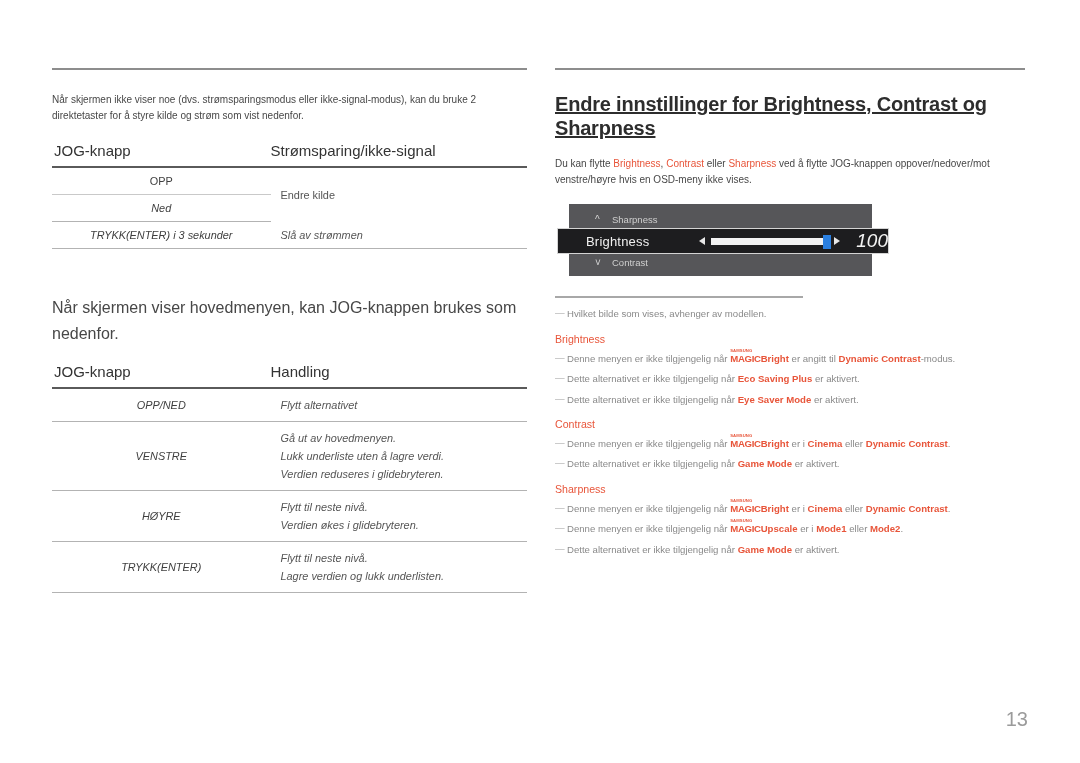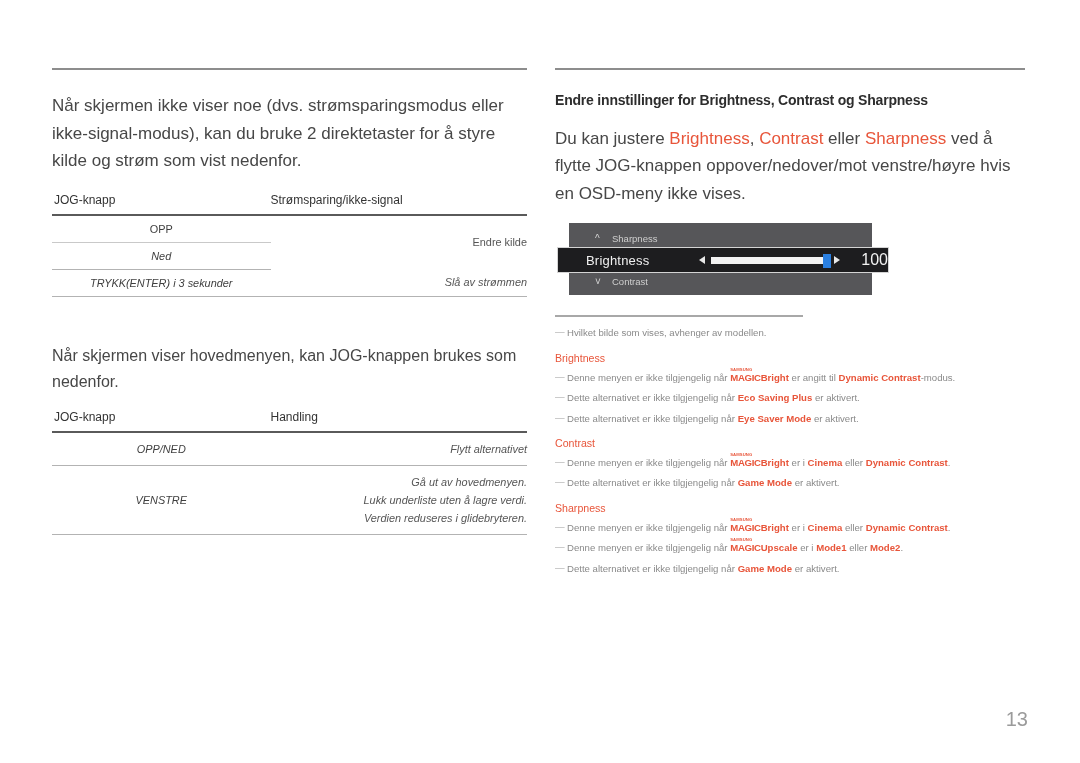--- a/index.html
+++ b/index.html
@@ -37,64 +37,64 @@
 
   
   .top-rule {
     height: 0;
     border-top: 2px solid #8d8d8d;
     margin: 0 0 22px 0;
   }
 
   
   .para {
-    font-size: 17px;
+    font-size: 10px;
     line-height: 1.62;
     color: #474747;
     margin: 0 0 16px 0;
   }
   .para-2 {
     font-size: 16px;
     line-height: 1.62;
     color: #474747;
     margin: 0 0 14px 0;
   }
 
   
   .section-title {
-    font-size: 14px;
+    font-size: 20px;
     font-weight: bold;
     color: #2d2d2d;
     letter-spacing: -0.2px;
     margin: 0 0 16px 0;
     line-height: 1.2;
+    text-decoration: underline;
   }
 
   
   table.doc-table {
     width: 100%;
     border-collapse: collapse;
     font-size: 11px;
     color: #4a4a4a;
   }
   table.doc-table th {
-    font-size: 12px;
+    font-size: 15px;
     font-weight: normal;
     color: #333333;
     text-align: left;
     padding: 2px 0 7px 0;
     border-bottom: 2px solid #5a5a5a;
   }
   table.doc-table th.th-key { width: 46%; padding-left: 2px; }
   table.doc-table td {
     padding: 7px 0 7px 0;
     vertical-align: middle;
     color: #555555;
     font-size: 10.9px;
-    text-align: right;
   }
   table.doc-table td.key {
     text-align: center;
     color: #3f3f3f;
     width: 46%;
   }
   table.doc-table td.val { padding-left: 10px; }
   .rb { border-bottom: 1px solid #c9c9c9; }
   .rb-strong { border-bottom: 1px solid #b3b3b3; font-style: italic; }
   .no-b { border-bottom: none; }
@@ -176,25 +176,26 @@
   }
   .thumb {
     position: absolute;
     right: -2px;
     top: -3px;
     width: 8px;
     height: 14px;
     background: #2a7fe0;
   }
   .osd-value {
-    font-size: 16px;
+    font-size: 19px;
     color: #f2f2f2;
     width: 34px;
     text-align: right;
     margin-left: 8px;
+    font-style: italic;
   }
 
   
   .notes-rule {
     height: 0;
     border-top: 2px solid #a8a8a8;
     width: 248px;
     margin: 14px 0 9px 0;
   }
   .note {
@@ -300,30 +301,44 @@
           </td>
         </tr>
         <tr>
           <td class="key rb-strong">VENSTRE</td>
           <td class="val rb-strong">
             <span class="stack-line">Gå ut av hovedmenyen.</span>
             <span class="stack-line">Lukk underliste uten å lagre verdi.</span>
             <span class="stack-line">Verdien reduseres i glidebryteren.</span>
           </td>
         </tr>
+        <tr>
+          <td class="key rb-strong">HØYRE</td>
+          <td class="val rb-strong">
+            <span class="stack-line">Flytt til neste nivå.</span>
+            <span class="stack-line">Verdien økes i glidebryteren.</span>
+          </td>
+        </tr>
+        <tr>
+          <td class="key rb-strong">TRYKK(ENTER)</td>
+          <td class="val rb-strong">
+            <span class="stack-line">Flytt til neste nivå.</span>
+            <span class="stack-line">Lagre verdien og lukk underlisten.</span>
+          </td>
+        </tr>
       </tbody>
     </table>
   </div>
 
   <div class="col-right">
     <div class="top-rule"></div>
 
     <h1 class="section-title">Endre innstillinger for Brightness, Contrast og Sharpness</h1>
 
-    <p class="para"><span>Du kan justere </span><span class="acc-plain">Brightness</span><span>, </span><span class="acc-plain">Contrast</span><span> eller </span><span class="acc-plain">Sharpness</span><span> ved å flytte JOG-knappen oppover/nedover/mot venstre/høyre hvis en OSD-meny ikke vises.</span></p>
+    <p class="para"><span>Du kan flytte </span><span class="acc-plain">Brightness</span><span>, </span><span class="acc-plain">Contrast</span><span> eller </span><span class="acc-plain">Sharpness</span><span> ved å flytte JOG-knappen oppover/nedover/mot venstre/høyre hvis en OSD-meny ikke vises.</span></p>
 
     <div class="osd-wrap">
       <div class="osd-panel"></div>
 
       <div class="osd-row top">
         <span class="osd-chevron">^</span>
         <span>Sharpness</span>
       </div>
 
       <div class="osd-active">

